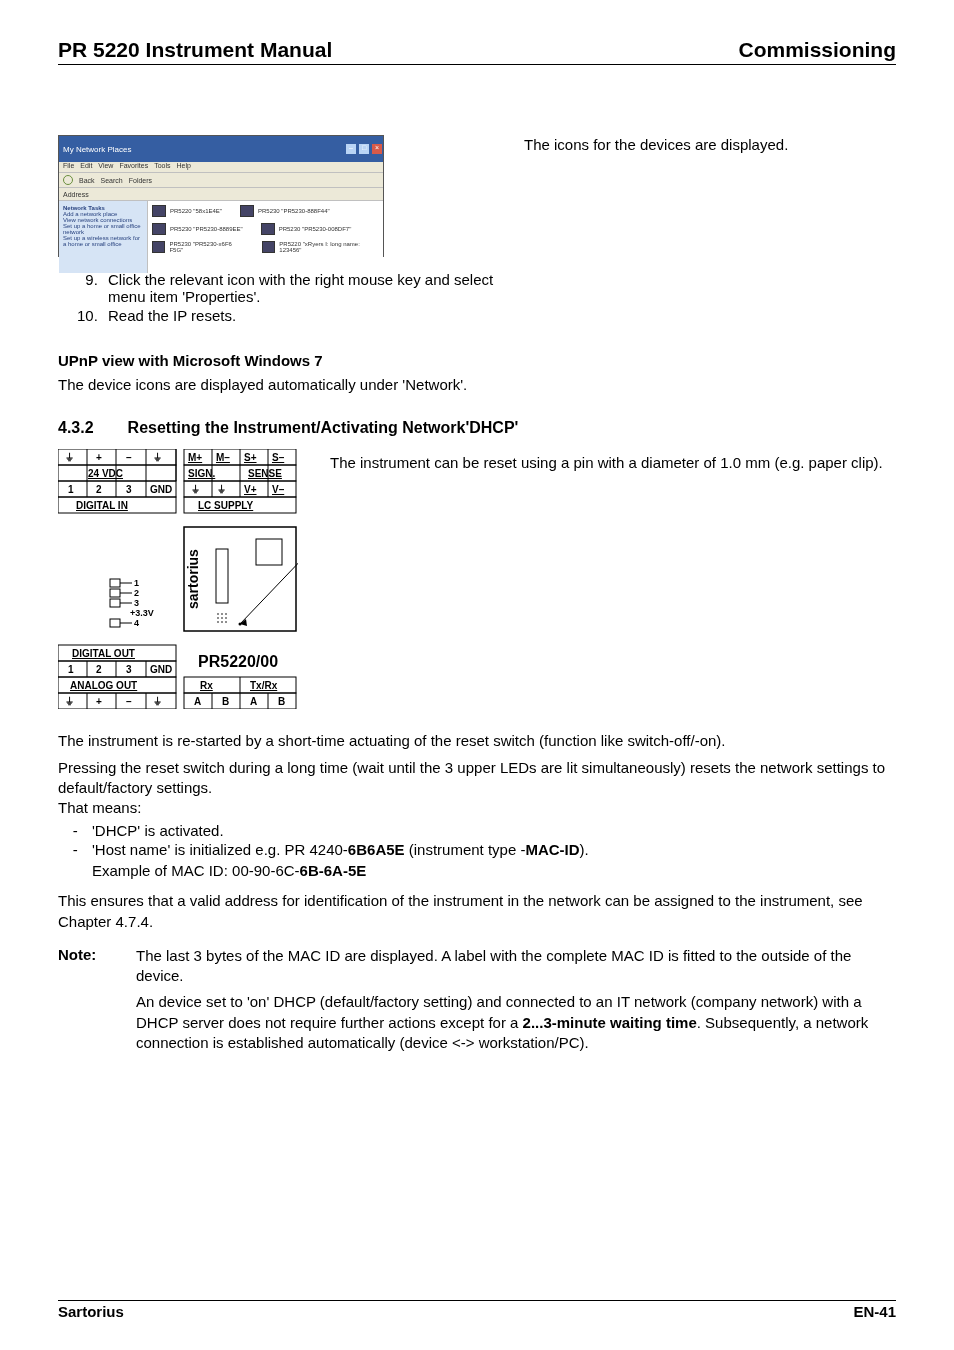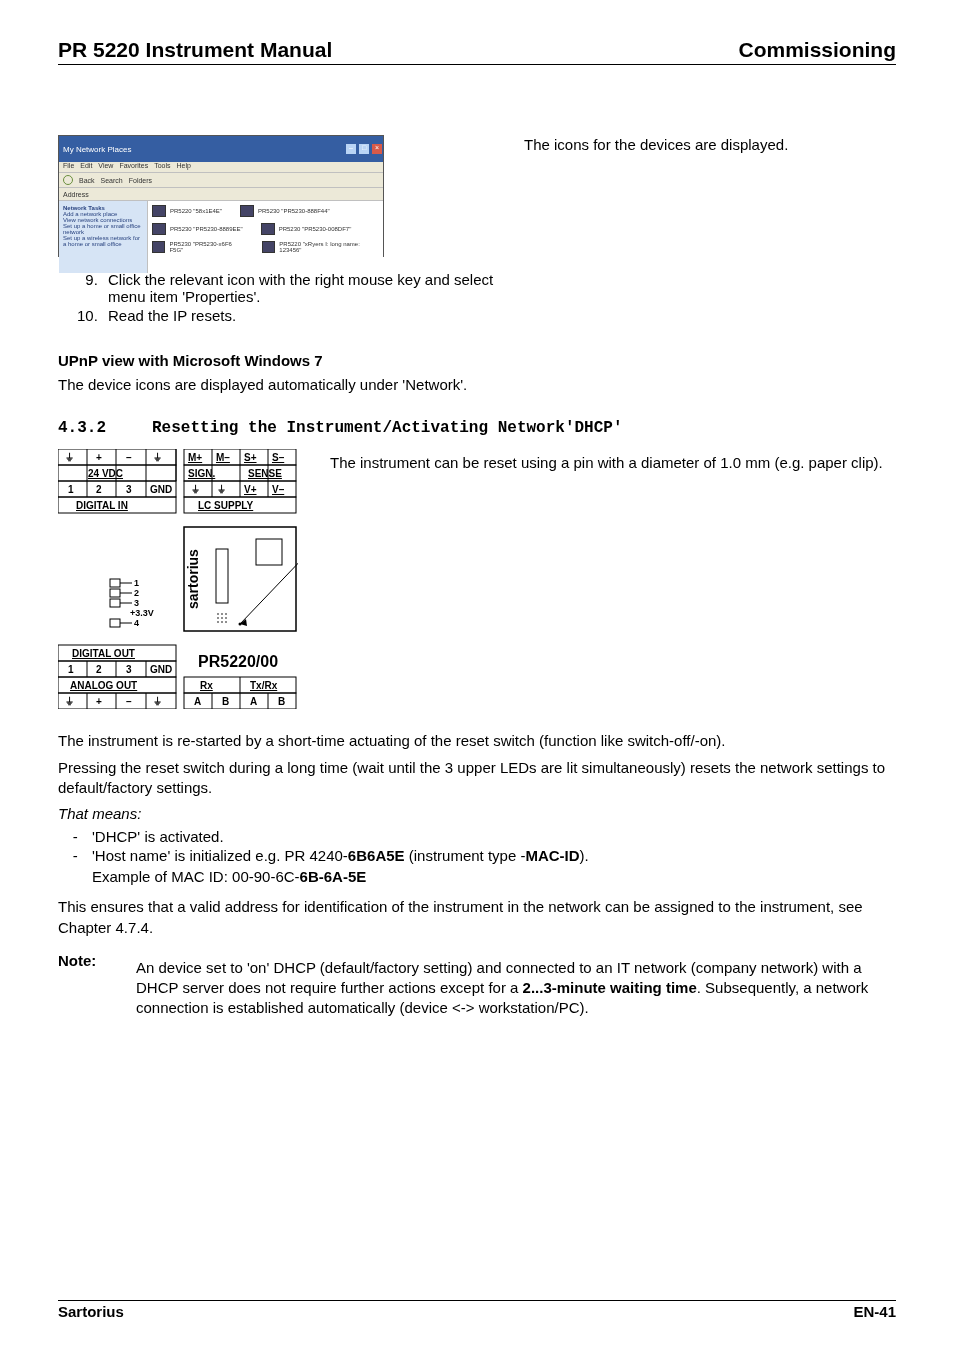--- a/index.html
+++ b/index.html
@@ -96,24 +96,23 @@
     padding-left: 6px;
     margin-bottom: 2px;
   }
   .subhead {
     font-weight: 700;
     font-size: 15px;
     margin-top: 28px;
   }
   .section-num-row {
     display: flex;
-    gap: 46px;
+    gap: 34px;
     margin-top: 24px;
     align-items: baseline;
-    font-family: Liberation Mono, monospace;
   }
   .section-num {
     font-weight: 700;
     font-size: 16px;
   }
   .section-title {
     font-weight: 700;
     font-size: 16px;
   }
   .instrument-figure-row {
@@ -360,37 +359,38 @@
           <text x="164" y="256">B</text>
           <text x="192" y="256">A</text>
           <text x="220" y="256">B</text>
       </svg>
     </div>
     <div class="body-text" style="flex:1; padding-top:4px;">The instrument can be reset using a pin with a diameter of 1.0 mm (e.g. paper clip).</div>
   </div>
 
   <div class="body-text" style="margin-top:18px;">The instrument is re-started by a short-time actuating of the reset switch (function like switch-off/-on).</div>
   <div class="body-text" style="margin-top:6px;">Pressing the reset switch during a long time (wait until the 3 upper LEDs are lit simultaneously) resets the network settings to default/factory settings.</div>
-  <div class="body-text" style="margin-top:6px;font-style:italic;">That means:</div>
+  <div class="body-text" style="">That means:</div>
 
   <ul class="bullets">
     <li>'DHCP' is activated.</li>
     <li>
       <span>'Host name' is initialized e.g. PR 4240-</span><b>6B6A5E</b><span> (instrument type -</span><b>MAC-ID</b><span>).</span>
       <div style="margin-top:4px;">
         <span>Example of MAC ID: 00-90-6C-</span><b>6B-6A-5E</b>
       </div>
     </li>
   </ul>
 
   <div class="body-text" style="margin-top:12px;">This ensures that a valid address for identification of the instrument in the network can be assigned to the instrument, see Chapter 4.7.4.</div>
 
   <div class="note-row">
     <div class="note-label">Note:</div>
     <div style="flex:1;">
+      <div class="body-text">The last 3 bytes of the MAC ID are displayed. A label with the complete MAC ID is fitted to the outside of the device.</div>
       <div class="body-text" style="margin-top:6px;">
         <span>An device set to 'on' DHCP (default/factory setting) and connected to an IT network  (company network) with a DHCP server does not require further actions except for a </span><b>2...3-minute waiting time</b><span>. Subsequently, a network connection is established automatically (device &lt;-&gt; workstation/PC).</span>
       </div>
     </div>
   </div>
 
   <div class="footer-row">
     <span>Sartorius</span>
     <span>EN-41</span>
   </div>

